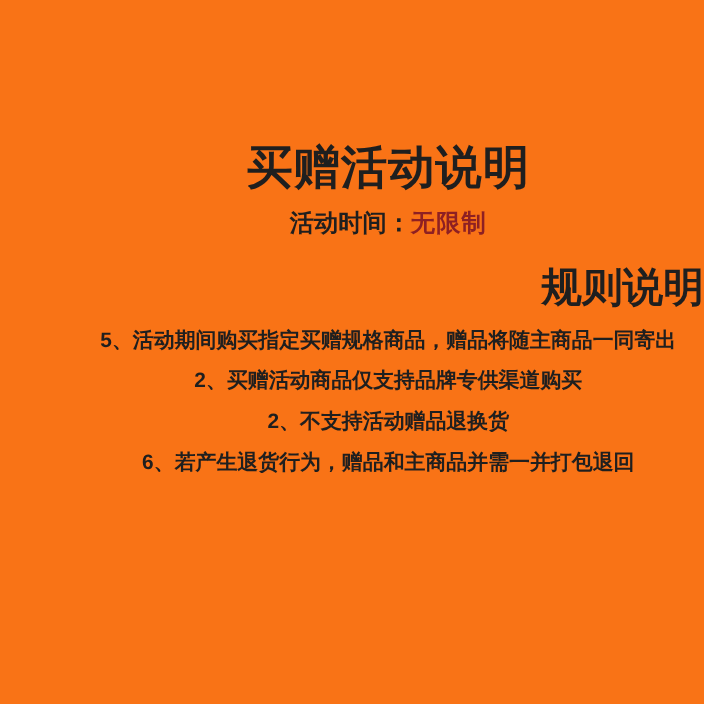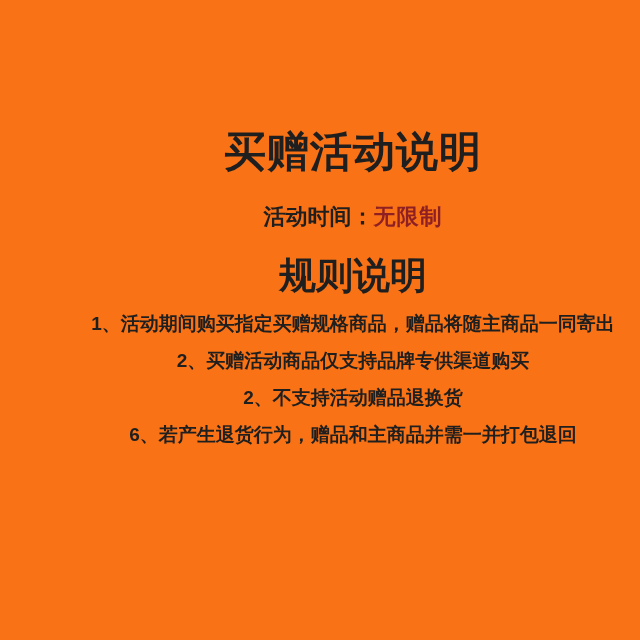--- a/index.html
+++ b/index.html
@@ -26,36 +26,37 @@
   .main-title {
     margin: 0;
     padding-top: 128px;
     font-size: 42px;
     line-height: 48px;
     font-weight: 700;
     letter-spacing: 1px;
     color: #1f1f1f;
   }
   .subtitle {
-    margin-top: 28px;
+    margin-top: 14px;
     font-size: 22px;
     line-height: 26px;
     font-weight: 700;
     color: #1f1f1f;
   }
   .subtitle .time-value {
     color: #8e2023;
     letter-spacing: 1px;
   }
   .rules-title {
     margin: 24px 0 0 0;
     font-size: 37px;
     line-height: 44px;
     font-weight: 700;
     color: #1f1f1f;
+    text-align: right;
   }
   .rules-list {
     margin: 7px 0 0 0;
     padding: 0;
     list-style: none;
   }
   .rules-list li {
     font-size: 19px;
     line-height: 37px;
     font-weight: 700;
@@ -71,20 +72,20 @@
 
     <h1 class="main-title">买赠活动说明</h1>
 
     <div class="subtitle">
       <span class="time-label">活动时间：</span><span class="time-value">无限制</span>
     </div>
 
     <h2 class="rules-title">规则说明</h2>
 
     <ul class="rules-list">
-      <li>1、活动期间购买指定买赠规格商品，赠品将随主商品一同寄出</li>
+      <li>5、活动期间购买指定买赠规格商品，赠品将随主商品一同寄出</li>
       <li>2、买赠活动商品仅支持品牌专供渠道购买</li>
       <li>2、不支持活动赠品退换货</li>
       <li>6、若产生退货行为，赠品和主商品并需一并打包退回</li>
     </ul>
 
   </div>
 </div>
 
 </body></html>

